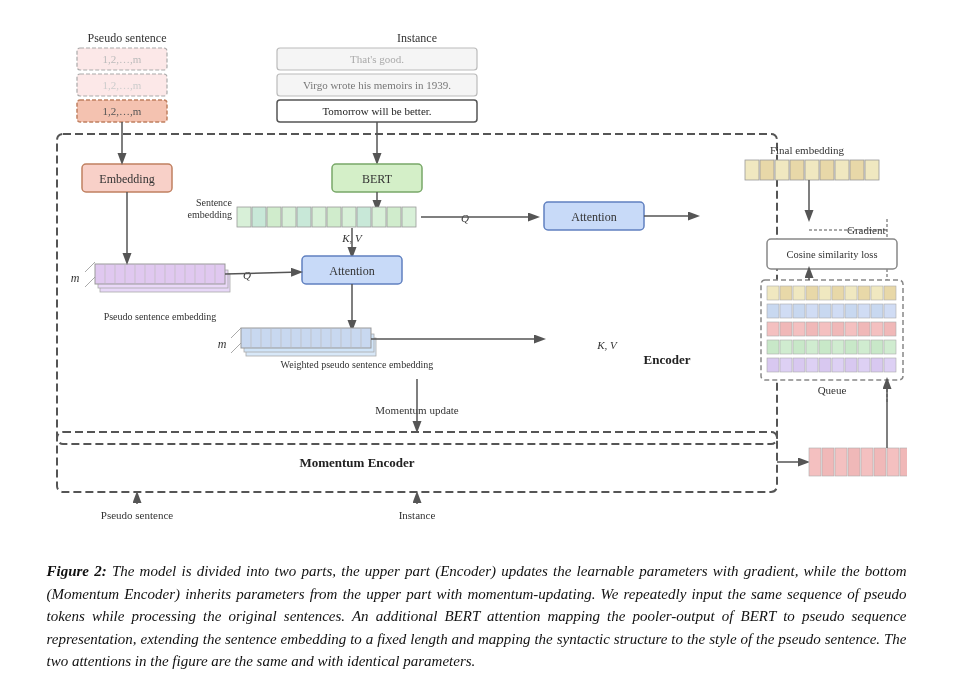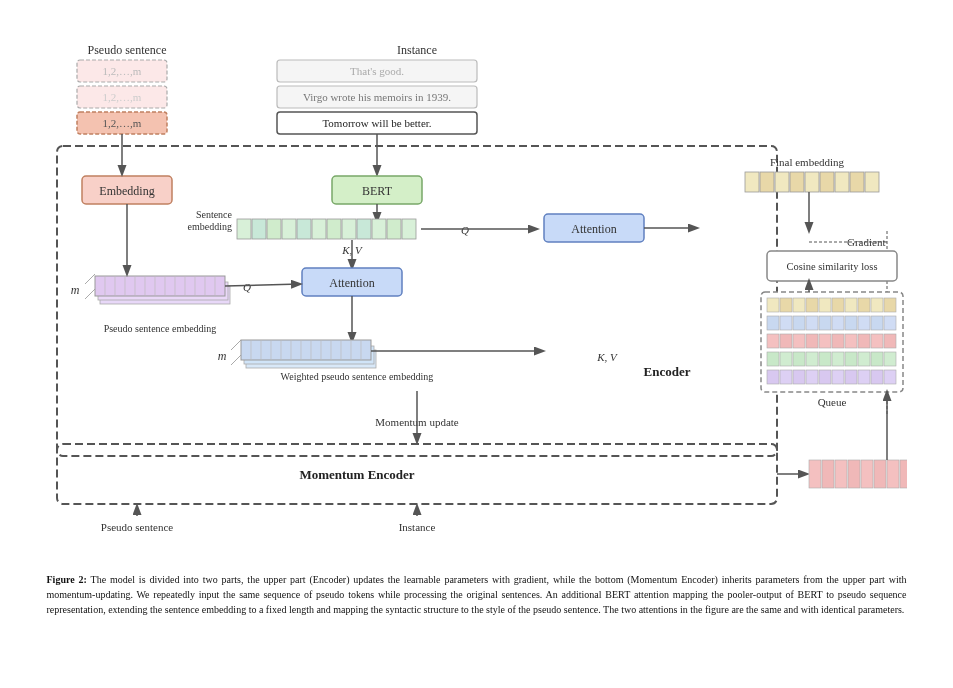--- a/index.html
+++ b/index.html
@@ -8,30 +8,31 @@
       font-family: 'Times New Roman', Times, serif;
       width: 953px;
       min-height: 688px;
       padding: 20px 30px;
       color: #222;
     }
 
     .diagram-container {
       position: relative;
       width: 880px;
-      margin: 16px auto;
+      margin: 4px auto;
     }
 
     
     .caption {
       margin-top: 16px;
-      font-size: 10px;
+      font-size: 15px;
       line-height: 1.5;
       color: #111;
       text-align: justify;
+      font-style: italic;
     }
 
     .caption strong { font-weight: bold; }
 
     
     .main-figure {
       position: relative;
       width: 860px;
       height: 520px;
       margin: 0 auto;

